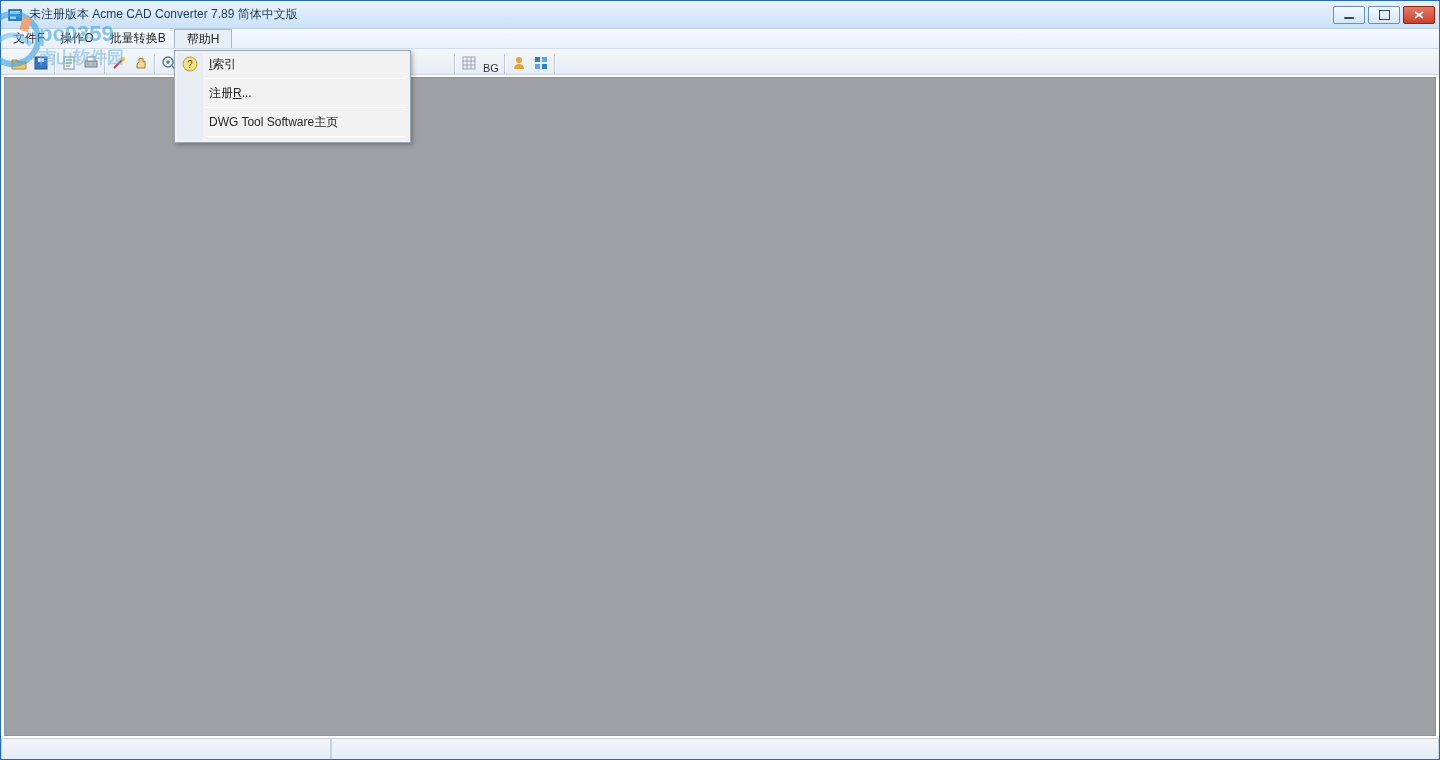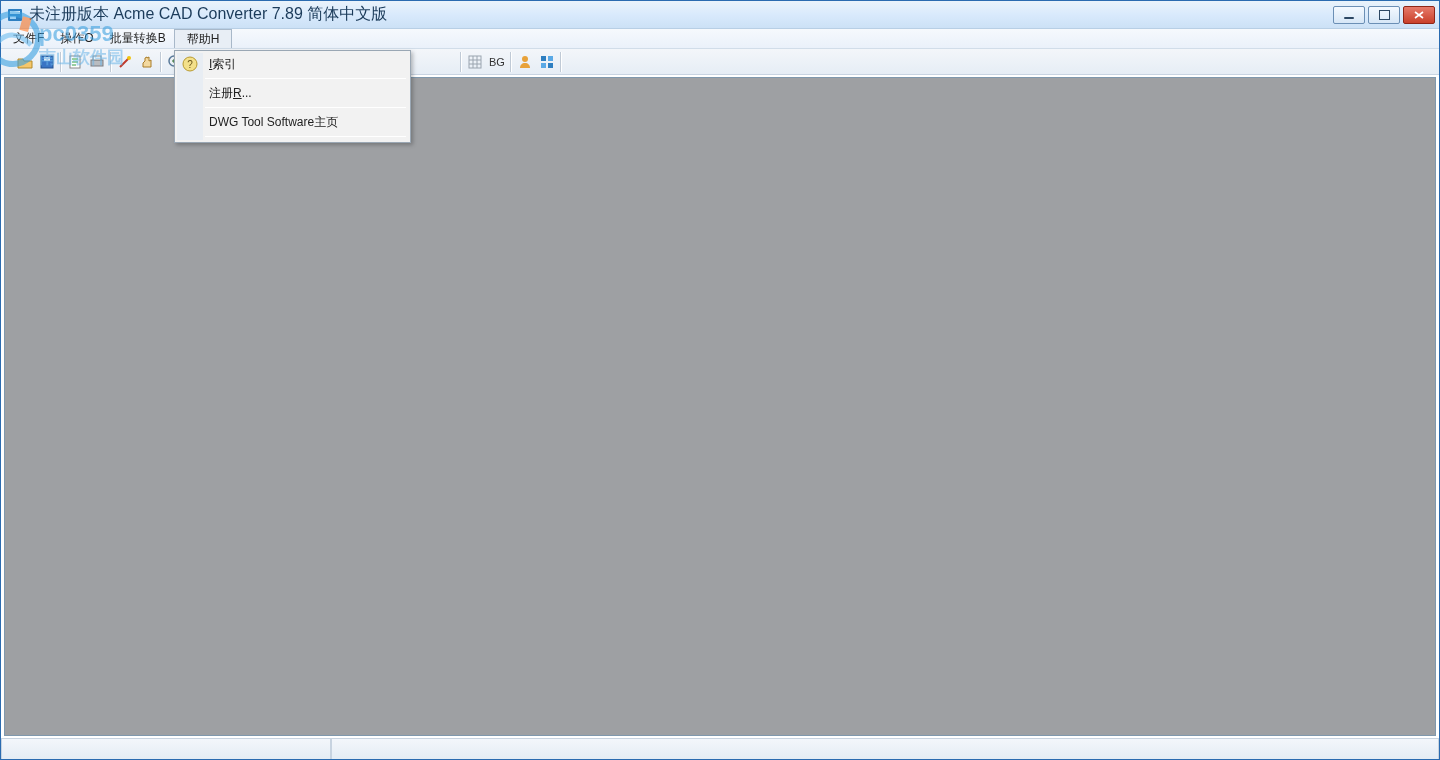--- a/index.html
+++ b/index.html
@@ -9,41 +9,41 @@
   .window-frame { width: 1440px; height: 760px; border: 1px solid #2a6bb0; position: relative; background: #fff; display:flex; flex-direction:column;}
   .title-bar {
     height: 28px;
     background: linear-gradient(to bottom, #eaf3fb 0%, #d9eafc 50%, #cce1f6 100%);
     display: flex; align-items: center; justify-content: space-between;
     border-bottom: 1px solid #b8cfe5;
     padding-left: 6px;
   }
   .title-left { display:flex; align-items:center; gap:6px; }
   .app-icon { width:16px; height:16px; display:inline-block; }
-  .title-text { font-size:16px; color:#1b3b5a; }
+  .title-text { font-size:12px; color:#1b3b5a; }
   .title-buttons { display:flex; gap:3px; padding-right:4px;}
   .win-btn { width:32px; height:18px; border:1px solid #6b8fb5; border-radius:2px; display:flex; align-items:center; justify-content:center; background:linear-gradient(#f4f9ff,#d6e6f6); font-size:10px; color:#2c4763;}
   .win-btn.min::after{content:""; width:10px; height:2px; background:#2c4763; border-radius:1px; margin-top:6px;}
   .win-btn.max::after{content:""; width:9px; height:8px; border:1px solid #2c4763; display:block;}
   .win-btn.close{background:linear-gradient(#e67a6a,#c9402a); border-color:#8f2516;}
   .win-btn.close svg{stroke:#fff;}
 
   .menubar {
     height: 20px; display:flex; align-items:center; padding:0 4px;
     background: linear-gradient(to bottom,#f6f9fd,#eaf1fa);
     border-bottom:1px solid #d1dde9;
     font-size:12px; color:#222;
   }
   .menu-item{ padding:0 8px; height:100%; display:flex; align-items:center; cursor:default;}
   .menu-item.open{ background:#e8eef5; border:1px solid #a8b8c9; border-bottom:none; padding:0 12px;}
   
   .toolbar {
     height: 26px; background: linear-gradient(to bottom,#f3f6fa,#e6edf5);
     border-bottom:1px solid #c8d4e2;
-    display:flex; align-items:center; padding:0 13px; font-size:11px; color:#333;
+    display:flex; align-items:flex-end; padding:0 7px; font-size:11px; color:#333;
   }
   .tb-btn{ width:22px; height:22px; display:flex; align-items:center; justify-content:center; border:1px solid transparent; border-radius:2px;}
   .tb-sep{ width:2px; height:20px; margin:0 2px; border-left:1px solid #c0cad6; border-right:1px solid #fff;}
   .tb-hidden{ opacity:0;}
   .tb-text{ padding:0 3px;}
 
   .work-area {
     flex:1; position:relative; background:#fff;
     display:flex; flex-direction:column;
   }

